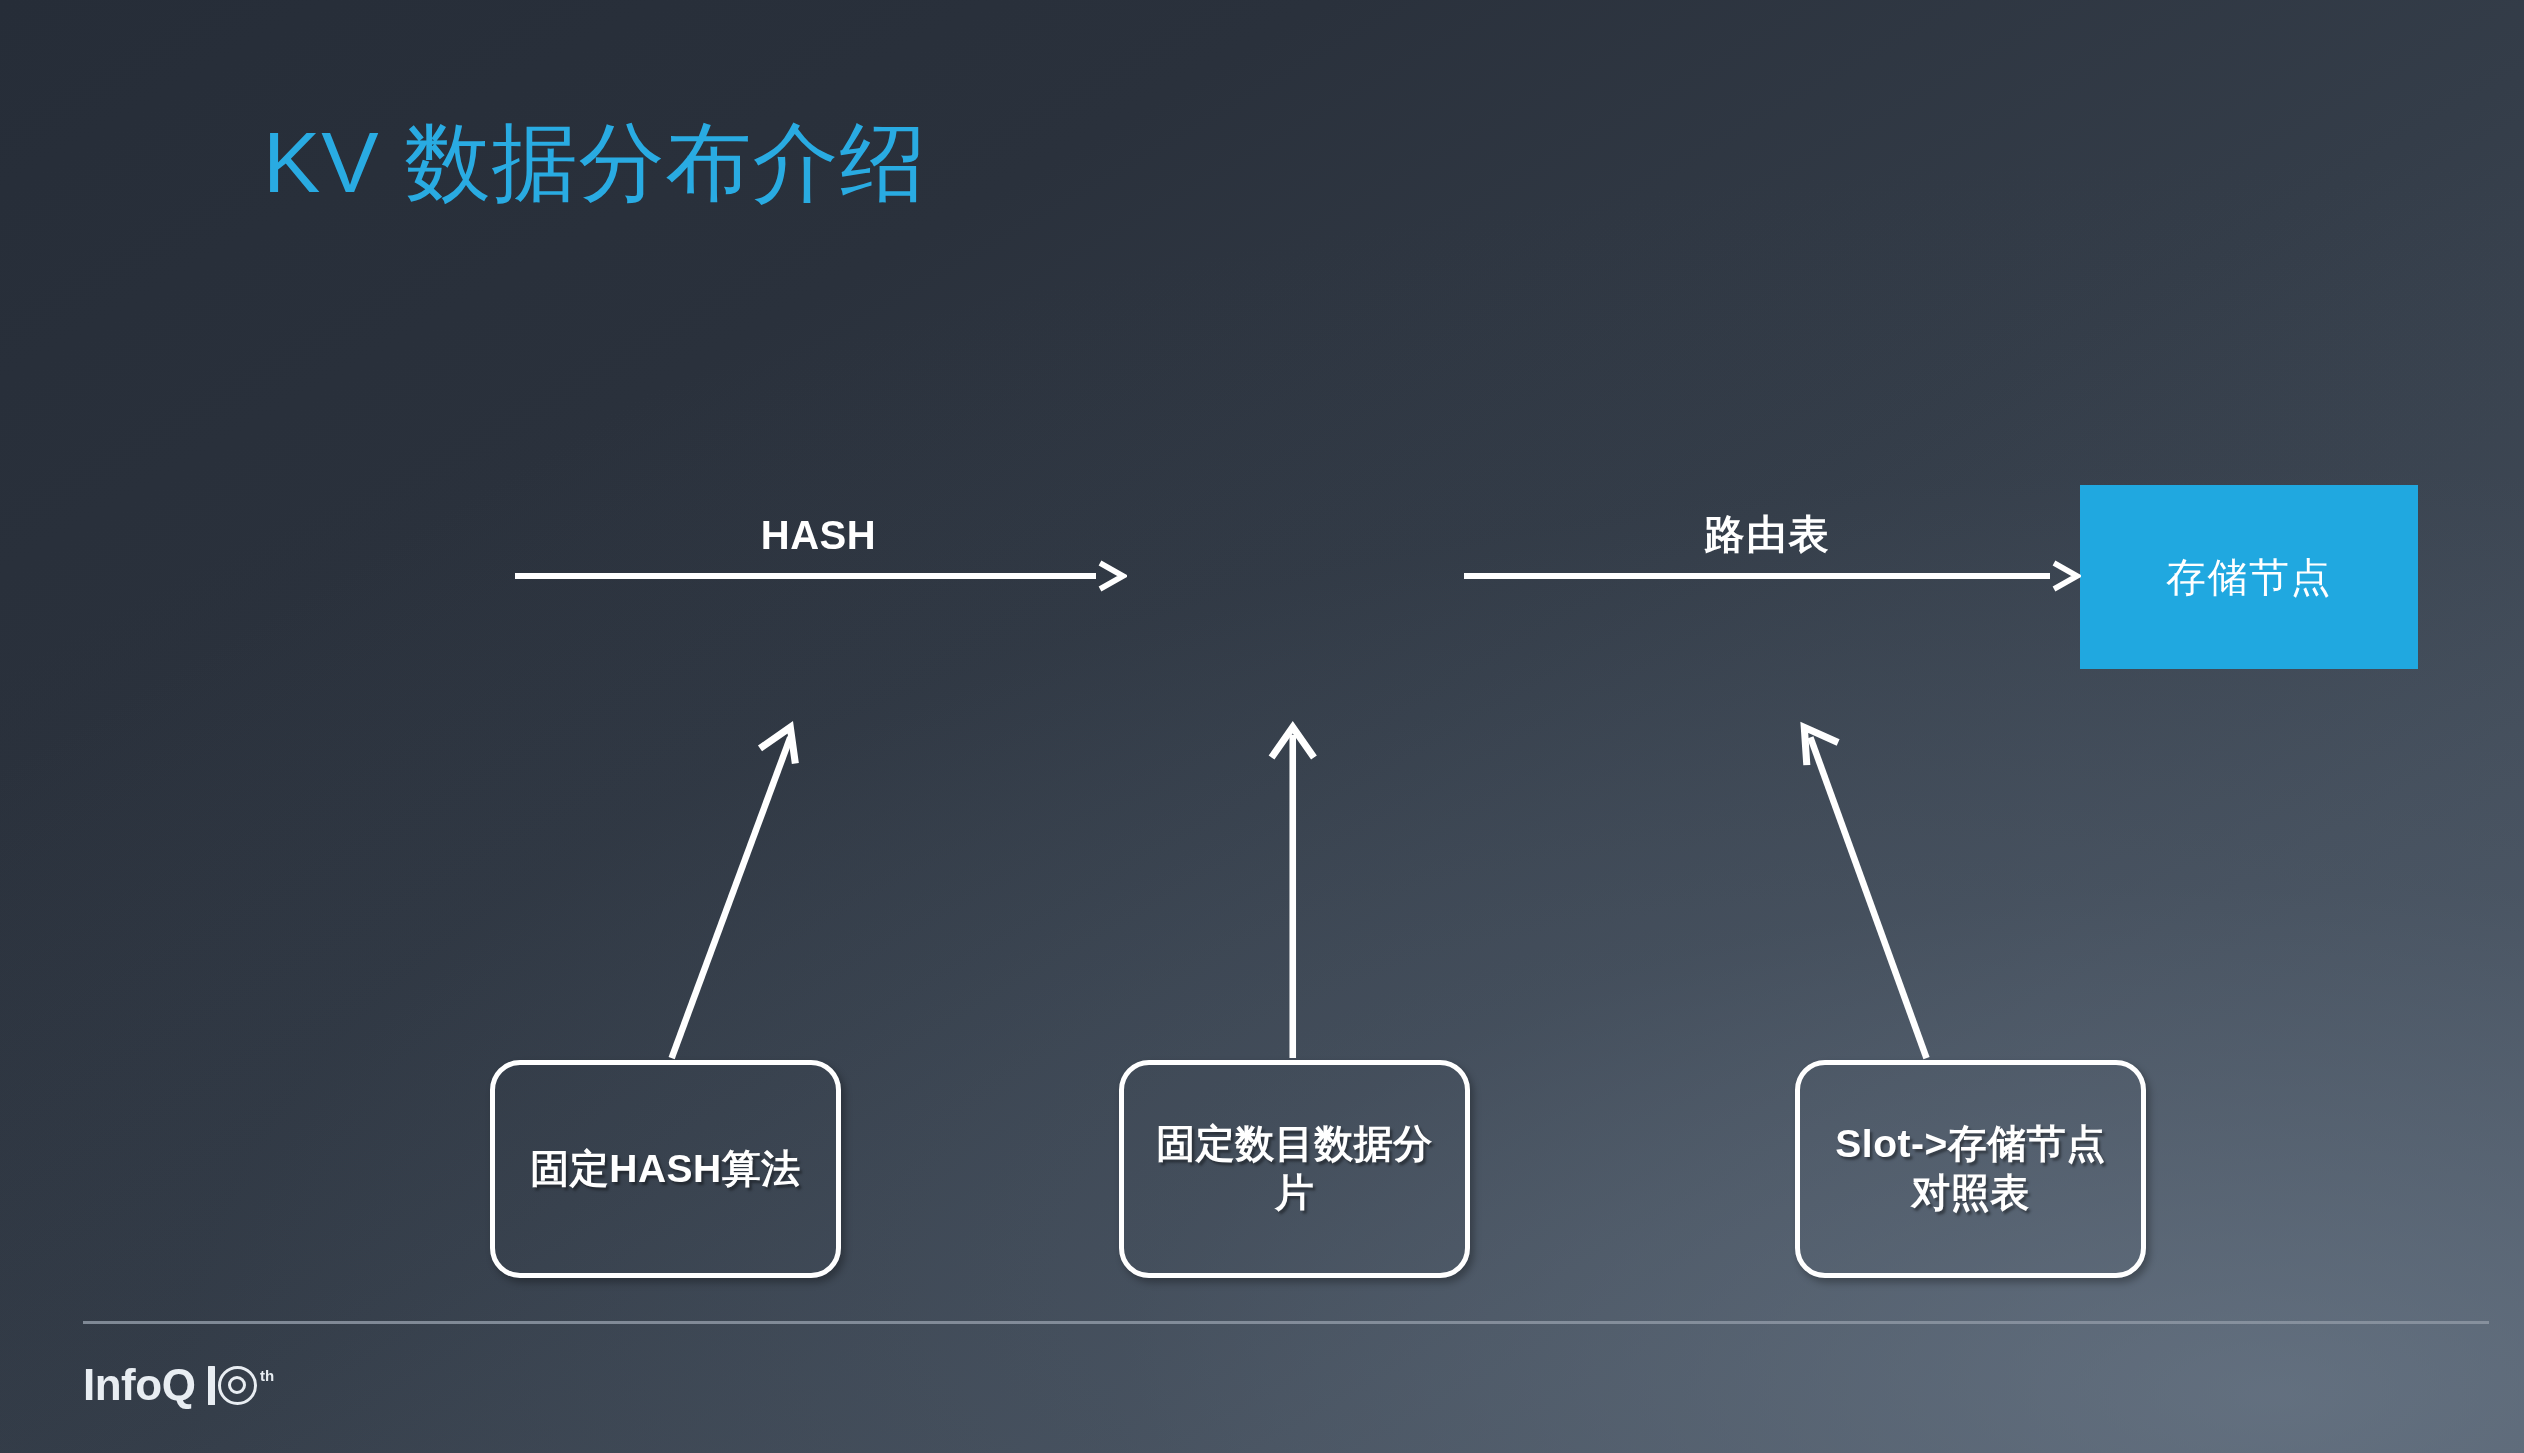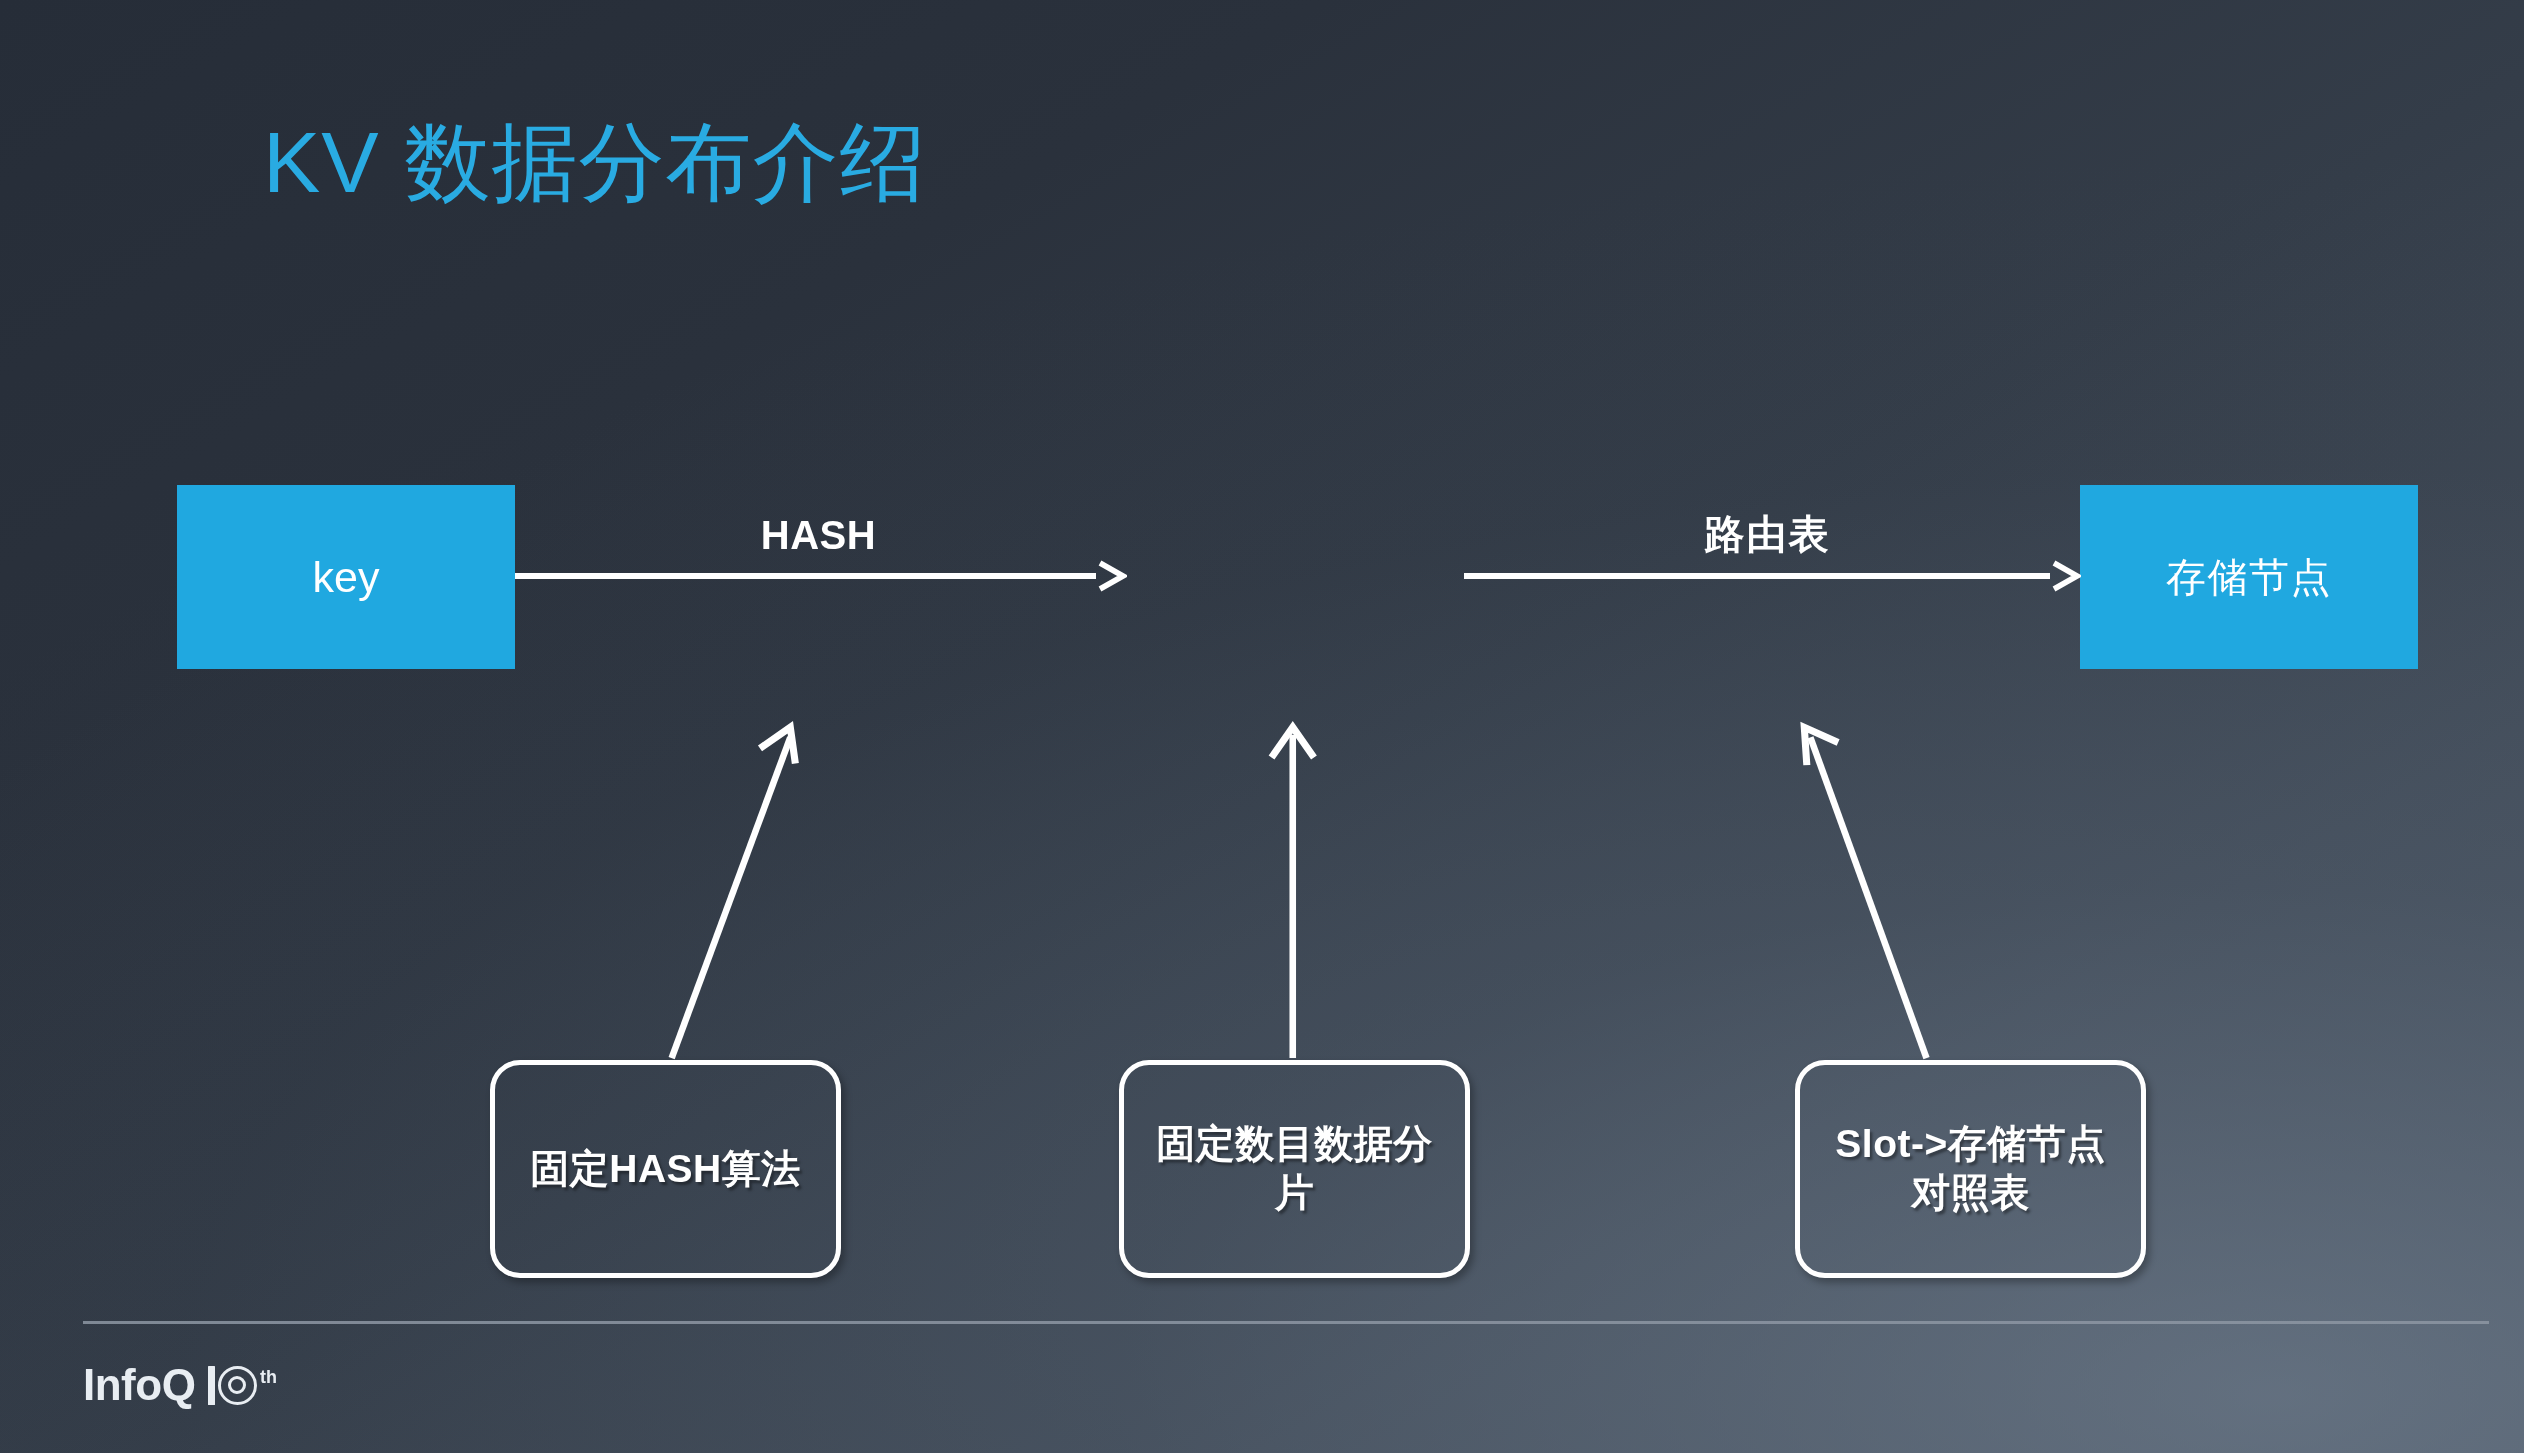--- a/index.html
+++ b/index.html
@@ -112,21 +112,21 @@
   #qcon .ring{
     width:39px;height:39px;border-radius:50%;
     border:3.5px solid #e8edf2;
     position:relative;box-sizing:border-box;
   }
   #qcon .ring::after{
     content:"";position:absolute;left:7px;top:7px;
     width:18px;height:18px;border-radius:50%;
     border:3px solid #e8edf2;box-sizing:border-box;
   }
-  #qcon .th{font-size:18px;font-weight:bold;line-height:1;margin-top:2px;}
+  #qcon .th{font-size:15px;font-weight:bold;line-height:1;margin-top:2px;}
 
   #sponsors{
     position:absolute;right:76px;top:1362px;
     display:flex;align-items:center;gap:15px;
     color:#eef2f6;
   }
   #sponsors .host{font-size:15px;line-height:1;opacity:.9;letter-spacing:1px;align-self:center;color:#cdd5dd;}
   #sponsors .gb{display:flex;flex-direction:column;align-items:flex-start;}
   #sponsors .gb .en{font-size:31px;font-weight:bold;line-height:1;letter-spacing:-0.5px;}
   #sponsors .gb .cn{font-size:13px;line-height:1;margin-top:4.5px;letter-spacing:2.5px;color:#dfe5eb;}
@@ -137,23 +137,20 @@
     writing-mode:vertical-rl;letter-spacing:0.5px;color:#dfe5eb;
   }
 </style>
 </head>
 <body>
 
 <div id="slide">
 
   <div id="title">KV 数据分布介绍</div>
 
-  <div class="flowbox" id="box-key">
-    <span class="lbl">key</span>
-  </div>
   <div class="flowbox cn" id="box-node">
     <span class="lbl">存储节点</span>
   </div>
 
   <div class="harrow" id="arrow1">
     <div class="shaft"></div>
     <div class="head">
       <svg width="32" height="32" viewBox="0 0 64 64" aria-hidden="true">
         <polyline points="10,6 56,32 10,58" fill="none" stroke="#ffffff" stroke-width="11" stroke-linecap="butt" stroke-linejoin="miter"></polyline>
       </svg>

